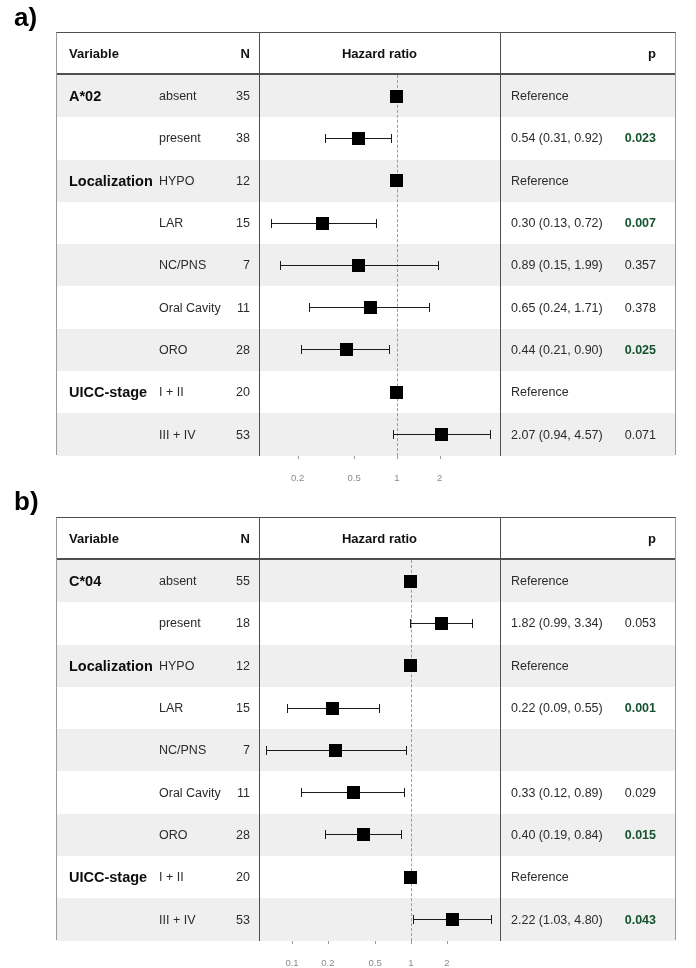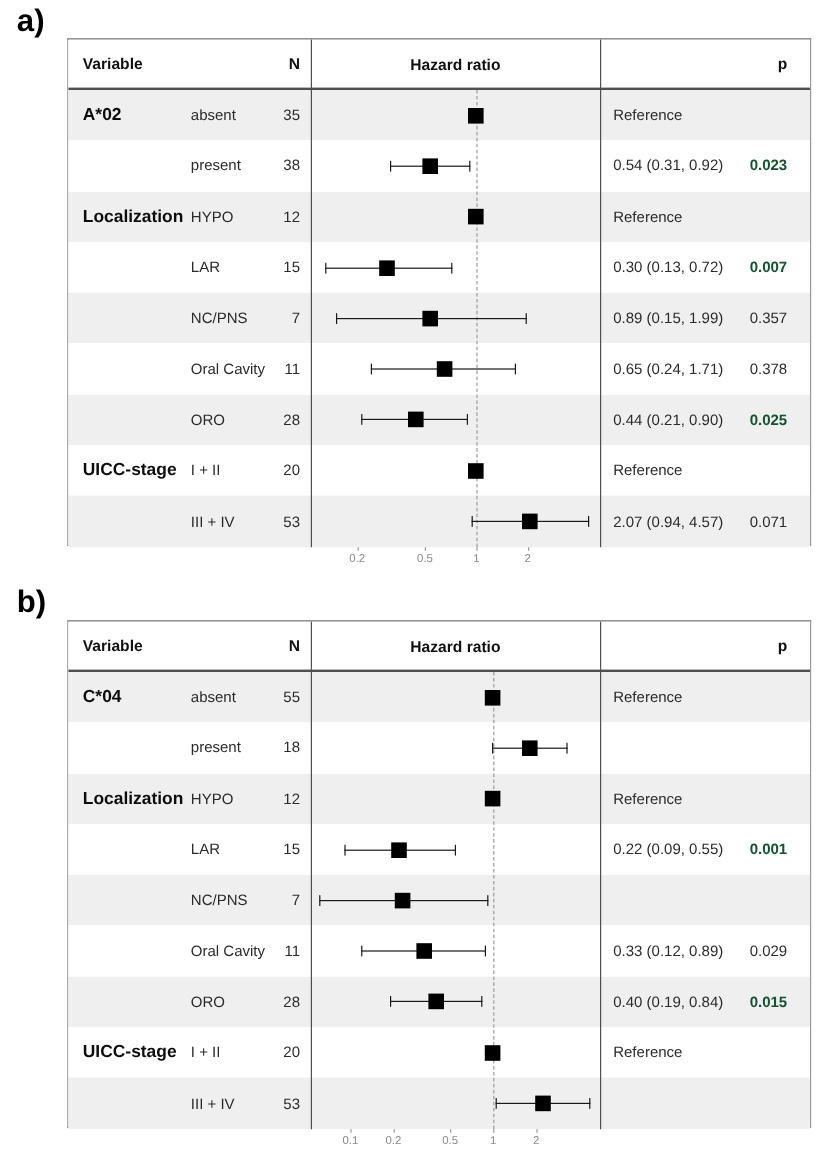--- a/index.html
+++ b/index.html
@@ -36,21 +36,21 @@
   .cap   { position:absolute; top:50%; width:1px; height:9px; margin-top:-4.5px; background:#1a1a1a; }
   .mark  { position:absolute; top:50%; width:13px; height:13px; margin:-6.5px 0 0 -6.5px; background:#000; }
   .cell3 { flex:1; position:relative; }
   .est   { position:absolute; left:11px; top:50%; transform:translateY(-50%); font-size:12.5px; color:#2b2b2b; white-space:nowrap; }
   .pval  { position:absolute; right:19px; top:50%; transform:translateY(-50%); font-size:12.5px; color:#2b2b2b; }
   .pval.bold { font-weight:bold; color:#14532d; }
 
   .refline { position:absolute; width:0; border-left:1.6px dashed #9b9b9b; z-index:1; }
   .divider { position:absolute; top:0; width:1px; background:#4f4f4f; z-index:3; }
   .tick-stub  { position:absolute; width:1px; height:3px; background:#9b9b9b; }
-  .tick-label { position:absolute; width:34px; text-align:center; font-size:9.5px; color:#8a8a8a; }
+  .tick-label { position:absolute; width:34px; text-align:center; font-size:9.5px; color:#8a8a8a;margin-top:12px; }
 </style>
 </head>
 <body>
 
 <div class="page">
 
   <div class="panel-label" style="top:4px;">a)</div>
   <div class="ptable panel-root" style="top: 32px; height: 422.7px;">
     <div class="fhead">
       <div class="hc1">
@@ -242,20 +242,24 @@
           <div class="cell1">
             <span class="level">present</span>
             <span class="nval">18</span>
           </div>
           <div class="cell2">
             <div class="whisk" style="left: 151.461px; width: 62.8346px;"></div>
             <div class="cap" style="left: 151.461px;"></div>
             <div class="cap" style="left: 213.296px;"></div>
             <div class="mark" style="left: 182.924px;"></div>
           </div>
+          <div class="cell3">
+            <span class="est">1.82 (0.99, 3.34)</span>
+            <span class="pval">0.053</span>
+          </div>
         </div>
         <div class="frow shaded">
           <div class="cell1">
             <span class="group">Localization</span>
             <span class="level">HYPO</span>
             <span class="nval">12</span>
           </div>
           <div class="cell2">
             <div class="mark" style="left: 151.981px;"></div>
           </div>
@@ -339,20 +343,24 @@
         <div class="frow shaded">
           <div class="cell1">
             <span class="level">III + IV</span>
             <span class="nval">53</span>
           </div>
           <div class="cell2">
             <div class="whisk" style="left: 153.508px; width: 79.5266px;"></div>
             <div class="cap" style="left: 153.508px;"></div>
             <div class="cap" style="left: 232.035px;"></div>
             <div class="mark" style="left: 193.19px;"></div>
+          </div>
+          <div class="cell3">
+            <span class="est">2.22 (1.03, 4.80)</span>
+            <span class="pval bold">0.043</span>
           </div>
         </div>
       </div>
   <div class="refline" style="left: 353.981px; top: 42px; height: 380.7px;"></div>
       <div class="divider" style="left: 202px; height: 422.7px;"></div>
       <div class="divider" style="left: 443px; height: 422.7px;"></div>
       <div class="tick-stub" style="left: 235.001px; top: 422.7px;"></div>
       <div class="tick-label" style="left: 218.001px; top: 426.7px;">0.1</div>
       <div class="tick-stub" style="left: 270.817px; top: 422.7px;"></div>
       <div class="tick-label" style="left: 253.817px; top: 426.7px;">0.2</div>

